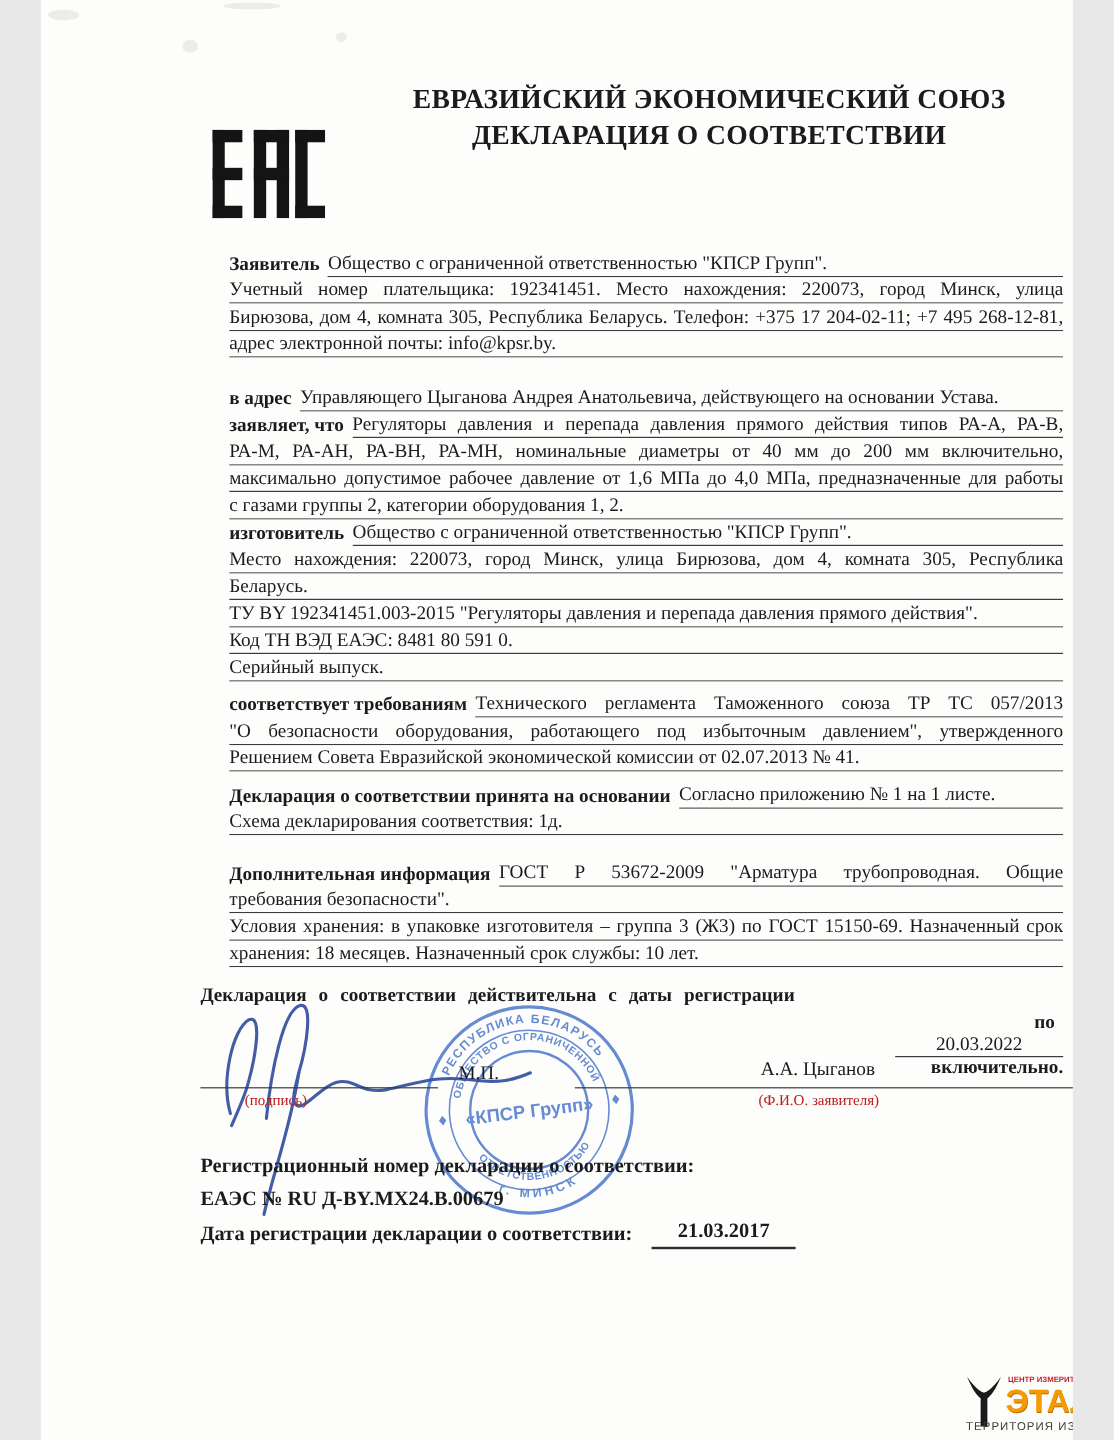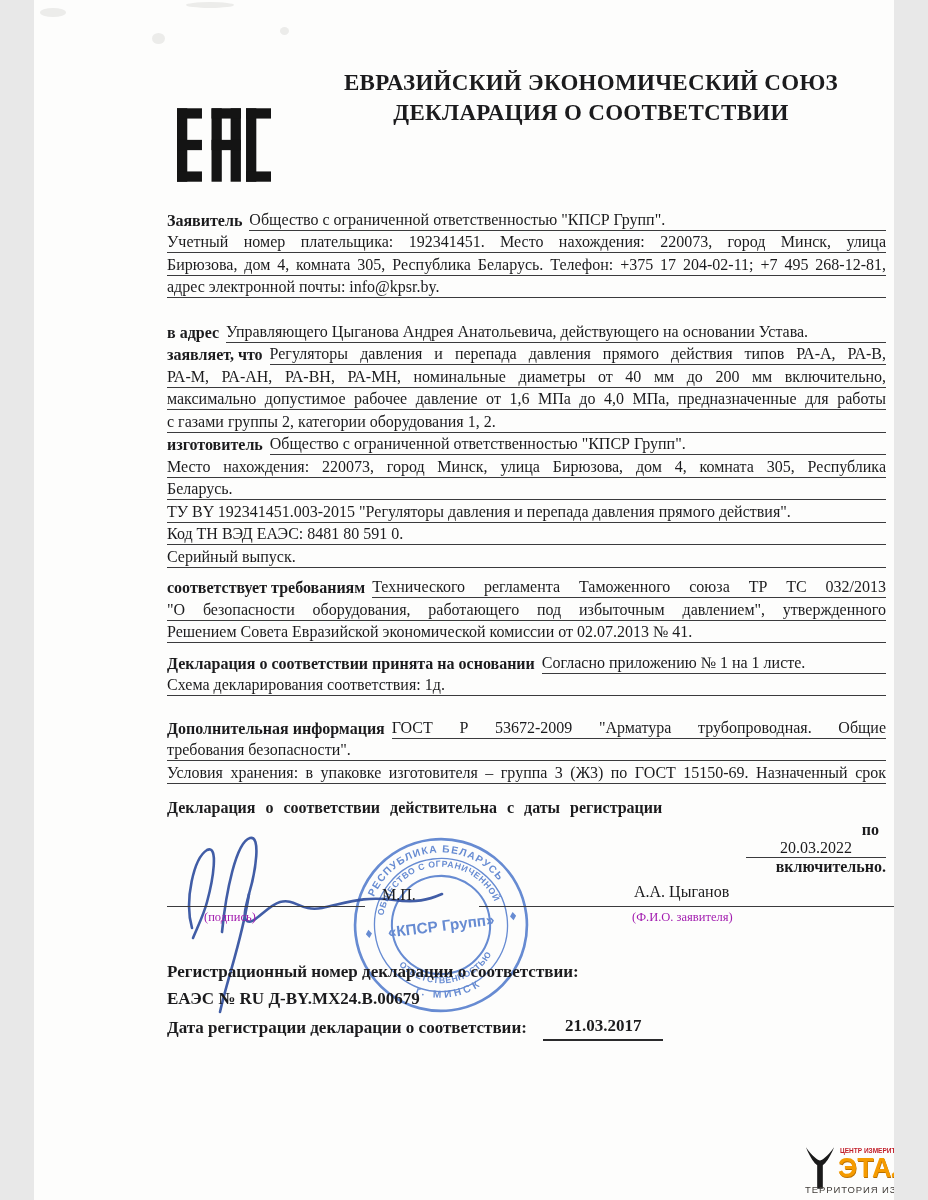--- a/index.html
+++ b/index.html
@@ -6,36 +6,36 @@
   .page{position:relative;width:860px;height:1200px;margin:0 auto;background:#fdfdfc;
         overflow:hidden;font-family:"Liberation Serif","DejaVu Serif",serif;color:#1b1b1d;}
 
   
   .title{position:absolute;left:262px;top:68px;width:590px;text-align:center;
          font-weight:bold;font-size:23px;line-height:30px;letter-spacing:.3px;}
   .eac{position:absolute;left:143px;top:104px;width:94px;height:82px;}
 
   
   .body{position:absolute;left:133px;top:208px;width:719px;}
-  .line{display:flex;align-items:flex-end;height:22.5px;font-size:16px;line-height:20px;overflow:hidden;}
+  .line{display:flex;align-items:flex-end;height:22.5px;font-size:16px;line-height:20px;overflow:hidden;margin-left:24px;}
   .lbl{font-weight:bold;white-space:nowrap;padding-right:7px;}
   .val{flex:1;border-bottom:1.6px solid #3b3b3d;}
   .jl .val{text-align:justify;text-align-last:justify;}
   .sp{width:100%;}
 
   .vtitle{font-weight:bold;font-size:16px;height:22.5px;word-spacing:6px;}
   .vline{display:flex;align-items:flex-end;height:23px;font-size:16px;flex-direction:column;}
   .vdate{width:140px;margin-left:38px;border-bottom:1.6px solid #3b3b3d;text-align:center;}
   .vsuffix{font-weight:bold;margin-left:14px;}
 
   
   .sigline{position:absolute;border-top:1.6px solid #3b3b3d;height:0;}
   #sig-l{left:133px;top:906px;width:198px;}
   #sig-r{left:445px;top:906px;width:421px;}
-  .caption{position:absolute;font-size:12.5px;color:#a21caf;}
+  .caption{position:absolute;font-size:12.5px;color:#b91c1c;}
   #cap-sign{left:170px;top:910px;}
   #cap-fio{left:598px;top:910px;}
   #mp{position:absolute;left:348px;top:886px;font-size:16px;}
   #applicant-name{position:absolute;left:600px;top:883px;font-size:16px;}
 
   
   .reg{position:absolute;left:133px;top:958px;font-size:17px;font-weight:bold;line-height:27px;}
   .regrow{display:flex;align-items:flex-end;}
   .regdate{border-bottom:2px solid #2a2a2c;padding:0 22px;margin-left:16px;text-align:center;}
 
@@ -141,21 +141,21 @@
       </div>
     <div class="line">
         <span class="val">Код ТН ВЭД ЕАЭС: 8481 80 591 0.</span>
       </div>
     <div class="line">
         <span class="val">Серийный выпуск.</span>
       </div>
     <div class="sp" style="height:8px;"></div>
     <div class="line jl">
         <span class="lbl">соответствует требованиям</span>
-        <span class="val">Технического регламента Таможенного союза ТР ТС 032/2013</span>
+        <span class="val">Технического регламента Таможенного союза ТР ТС 057/2013</span>
       </div>
     <div class="line jl">
         <span class="val">"О безопасности оборудования, работающего под избыточным давлением", утвержденного</span>
       </div>
     <div class="line">
         <span class="val">Решением Совета Евразийской экономической комиссии от 02.07.2013 № 41.</span>
       </div>
     <div class="sp" style="height:8px;"></div>
     <div class="line">
         <span class="lbl">Декларация о соответствии принята на основании</span>
@@ -167,20 +167,23 @@
     <div class="sp" style="height:20px;"></div>
     <div class="line jl">
         <span class="lbl">Дополнительная информация</span>
         <span class="val">ГОСТ Р 53672-2009 "Арматура трубопроводная. Общие</span>
       </div>
     <div class="line">
         <span class="val">требования безопасности".</span>
       </div>
     <div class="line jl">
         <span class="val">Условия хранения: в упаковке изготовителя – группа 3 (Ж3) по ГОСТ 15150-69. Назначенный срок</span>
+      </div>
+    <div class="line">
+        <span class="val">хранения: 18 месяцев. Назначенный срок службы: 10 лет.</span>
       </div>
     <div class="sp" style="height:15px;"></div>
     <div class="vtitle">Декларация о соответствии действительна с даты регистрации</div>
     <div class="vline">
       <span class="lbl">по</span>
       <span class="vdate">20.03.2022</span>
       <span class="vsuffix">включительно.</span>
     </div>
   </div>
 

